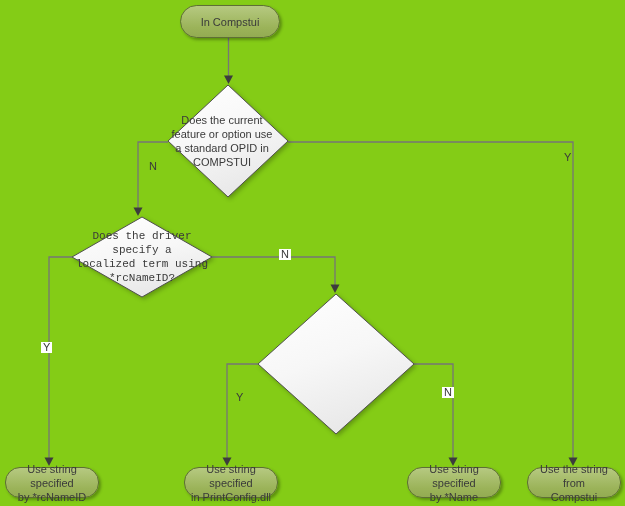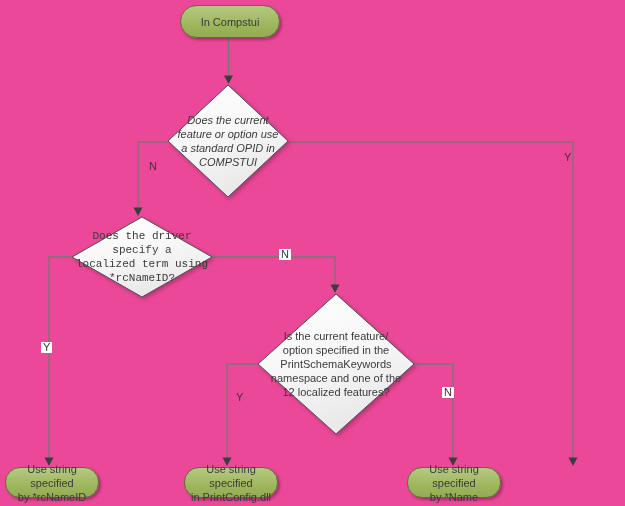--- a/index.html
+++ b/index.html
@@ -1,19 +1,19 @@
 <!DOCTYPE html>
 <html><head>
 <meta charset="utf-8">
 <style>
   html,body{margin:0;padding:0;background:#fff;}
   #canvas{
     position:relative;
     width:625px;height:506px;
-    background:#ec4899;
+    background:#84cc16;
     font-family:"Liberation Sans", sans-serif;
     overflow:hidden;
   }
   svg.layer{position:absolute;left:0;top:0;}
   .stadium{
     position:absolute;
     display:flex;align-items:center;justify-content:center;
     text-align:center;
     background:linear-gradient(180deg,#b6c981 0%,#9bb359 70%,#93ab52 100%);
     border:1px solid #5e6f35;
@@ -89,40 +89,37 @@
       <polygon points="453,466 448.5,457.5 457.5,457.5" fill="#3c3c3c"></polygon>
     </g>
 
     <polygon points="228,85 288,141 228,197 168,141" fill="url(#diamondFill)" stroke="#4f4f4f" stroke-width="1" style="filter:drop-shadow(2px 2px 2px rgba(0,0,0,0.25));"></polygon>
     <polygon points="142,217 212,257 142,297 72,257" fill="url(#diamondFill)" stroke="#4f4f4f" stroke-width="1" style="filter:drop-shadow(2px 2px 2px rgba(0,0,0,0.25));"></polygon>
     <polygon points="336,294 414,364 336,434 258,364" fill="url(#diamondFill)" stroke="#4f4f4f" stroke-width="1" style="filter:drop-shadow(2px 2px 2px rgba(0,0,0,0.25));"></polygon>
   </svg>
 
   <div class="stadium" style="left:180px;top:5px;width:100px;height:33px;">In Compstui</div>
 
-  <div class="diamond-text" style="left:166px;top:93px;width:124px;height:96px;font-style:italic;">Does the current
+  <div class="diamond-text" style="left:160px;top:93px;width:124px;height:96px;">Does the current
 feature or option use
 a standard OPID in
 COMPSTUI</div>
   <div class="diamond-text" style="left:70px;top:219px;width:144px;height:76px;font-family:Liberation Mono, monospace;">Does the driver specify a
 localized term using
 *rcNameID?</div>
-  <div class="diamond-text" style="left:258px;top:299px;width:156px;height:130px;">Is the current feature/
-option specified in the
-PrintSchemaKeywords
-namespace and one of the
-12 localized features?</div>
 
   <span class="edge-label" style="left:149px;top:161px;">N</span>
   <span class="edge-label" style="left:564px;top:152px;">Y</span>
   <span class="edge-label on-line" style="left:41px;top:342px;">Y</span>
   <span class="edge-label on-line" style="left:279px;top:249px;">N</span>
   <span class="edge-label" style="left:236px;top:392px;">Y</span>
   <span class="edge-label on-line" style="left:442px;top:387px;">N</span>
 
   <div class="stadium" style="left:5px;top:467px;width:94px;height:31px;border-radius:15px;">Use string specified
 by *rcNameID</div>
   <div class="stadium" style="left:184px;top:467px;width:94px;height:31px;border-radius:15px;">Use string specified
 in PrintConfig.dll</div>
   <div class="stadium" style="left:407px;top:467px;width:94px;height:31px;border-radius:15px;">Use string specified
 by *Name</div>
+  <div class="stadium" style="left:527px;top:467px;width:94px;height:31px;border-radius:15px;">Use the string from
+Compstui</div>
 
 </div>
 
 </body></html>

